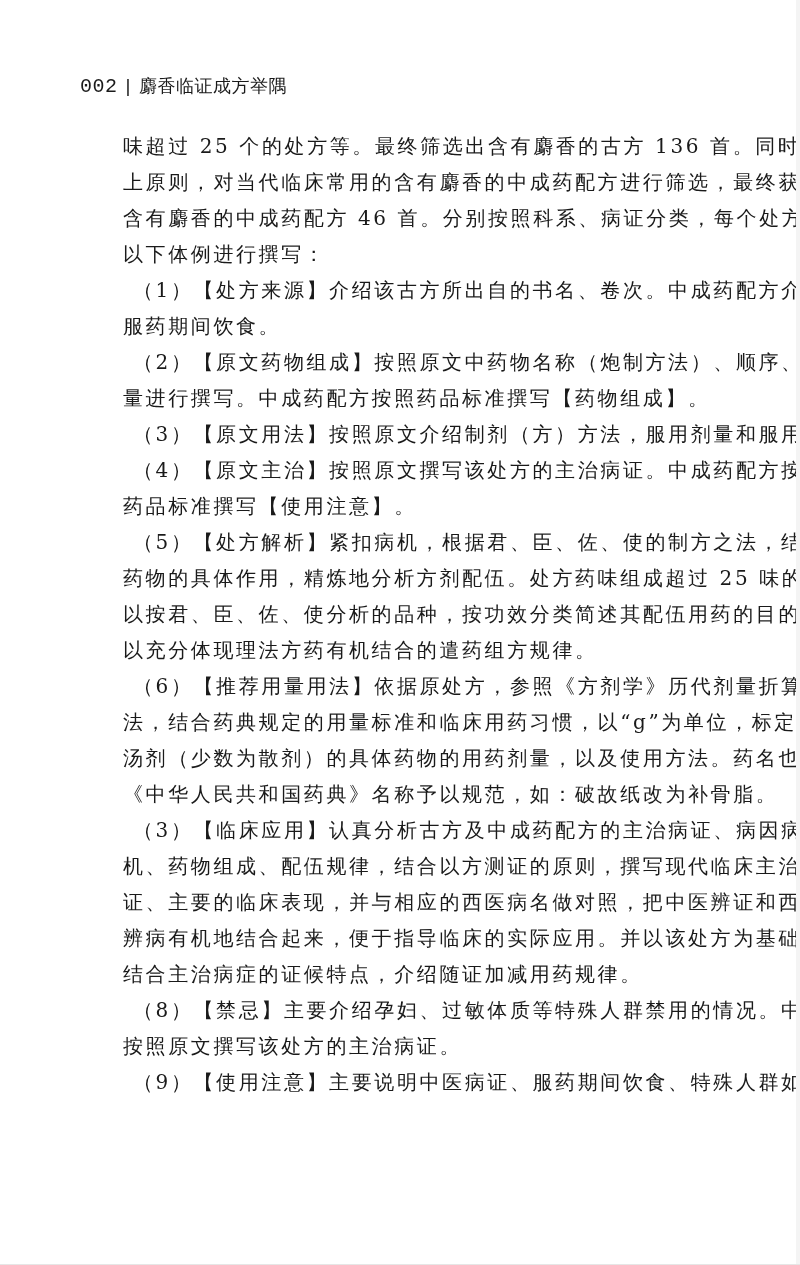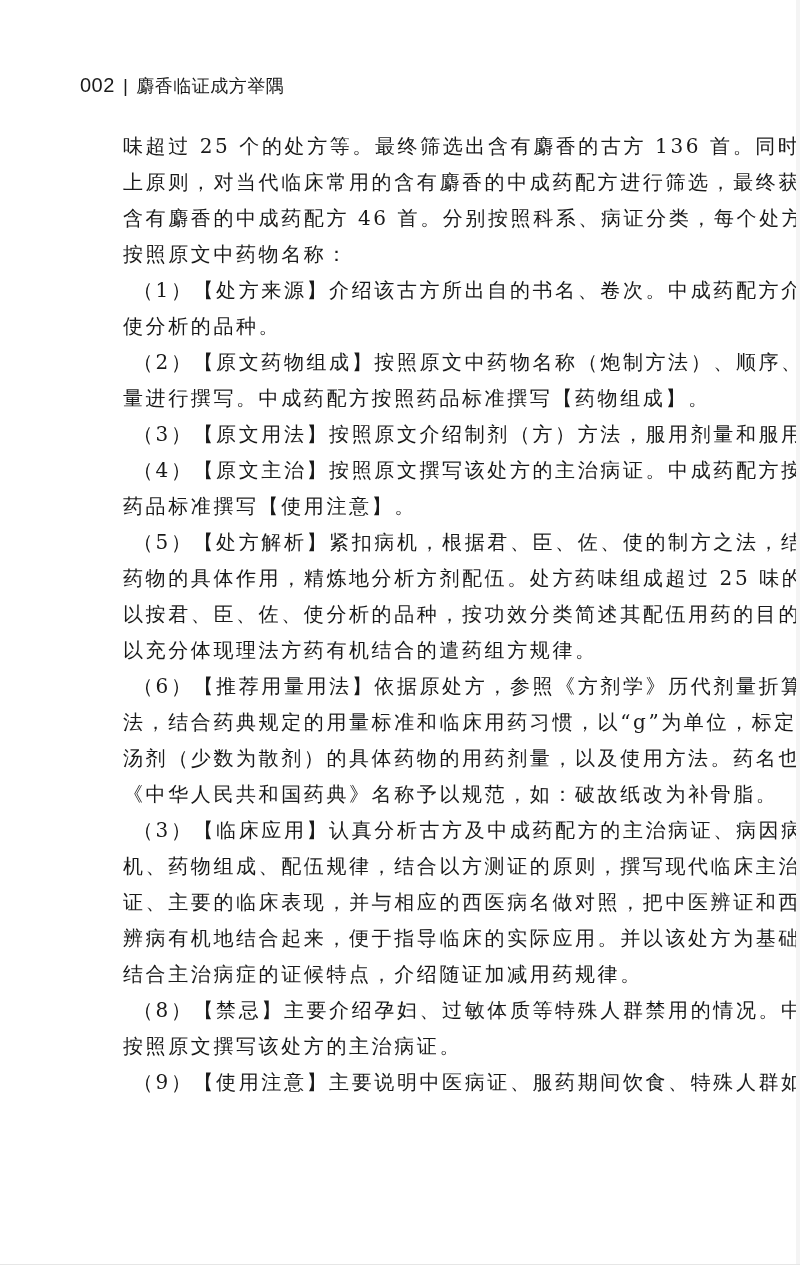--- a/index.html
+++ b/index.html
@@ -18,21 +18,21 @@
     .page-header {
       position: absolute;
       left: 80px;
       top: 72px;
       font-size: 19px;
       line-height: 26px;
       white-space: nowrap;
       letter-spacing: 0.5px;
     }
     .page-header .page-num {
-      font-family: Liberation Sans, sans-serif;
+      font-family: Liberation Mono, monospace;
       font-size: 20px;
     }
     .page-header .sep {
       margin: 0 8px;
       font-family: "Liberation Sans", sans-serif;
       font-weight: 300;
     }
     .page-header .book-title {
       font-family: Liberation Sans, sans-serif;
       font-size: 18px;
@@ -81,25 +81,25 @@
 
 <div class="page-header">
   <span class="page-num">002</span><span class="sep">|</span><span class="book-title">麝香临证成方举隅</span>
 </div>
 
 <div class="body-text" id="body-text">
     <p>
       <span class="line">味超过 25 个的处方等。最终筛选出含有麝香的古方 136 首。同时按照以</span>
       <span class="line">上原则，对当代临床常用的含有麝香的中成药配方进行筛选，最终获得</span>
       <span class="line">含有麝香的中成药配方 46 首。分别按照科系、病证分类，每个处方按照</span>
-      <span class="line last">按照原文中药物名称：</span>
+      <span class="line last">以下体例进行撰写：</span>
     </p>
     <p>
       <span class="line" style="padding-left: 10px;">（1）【处方来源】介绍该古方所出自的书名、卷次。中成药配方介绍</span>
-      <span class="line last">使分析的品种。</span>
+      <span class="line last">服药期间饮食。</span>
     </p>
     <p>
       <span class="line" style="padding-left: 10px;">（2）【原文药物组成】按照原文中药物名称（炮制方法）、顺序、用</span>
       <span class="line last">量进行撰写。中成药配方按照药品标准撰写【药物组成】。</span>
     </p>
     <p>
       <span class="line" style="padding-left: 10px;">（3）【原文用法】按照原文介绍制剂（方）方法，服用剂量和服用方</span>
     </p>
     <p>
       <span class="line" style="padding-left: 10px;">（4）【原文主治】按照原文撰写该处方的主治病证。中成药配方按照</span>

